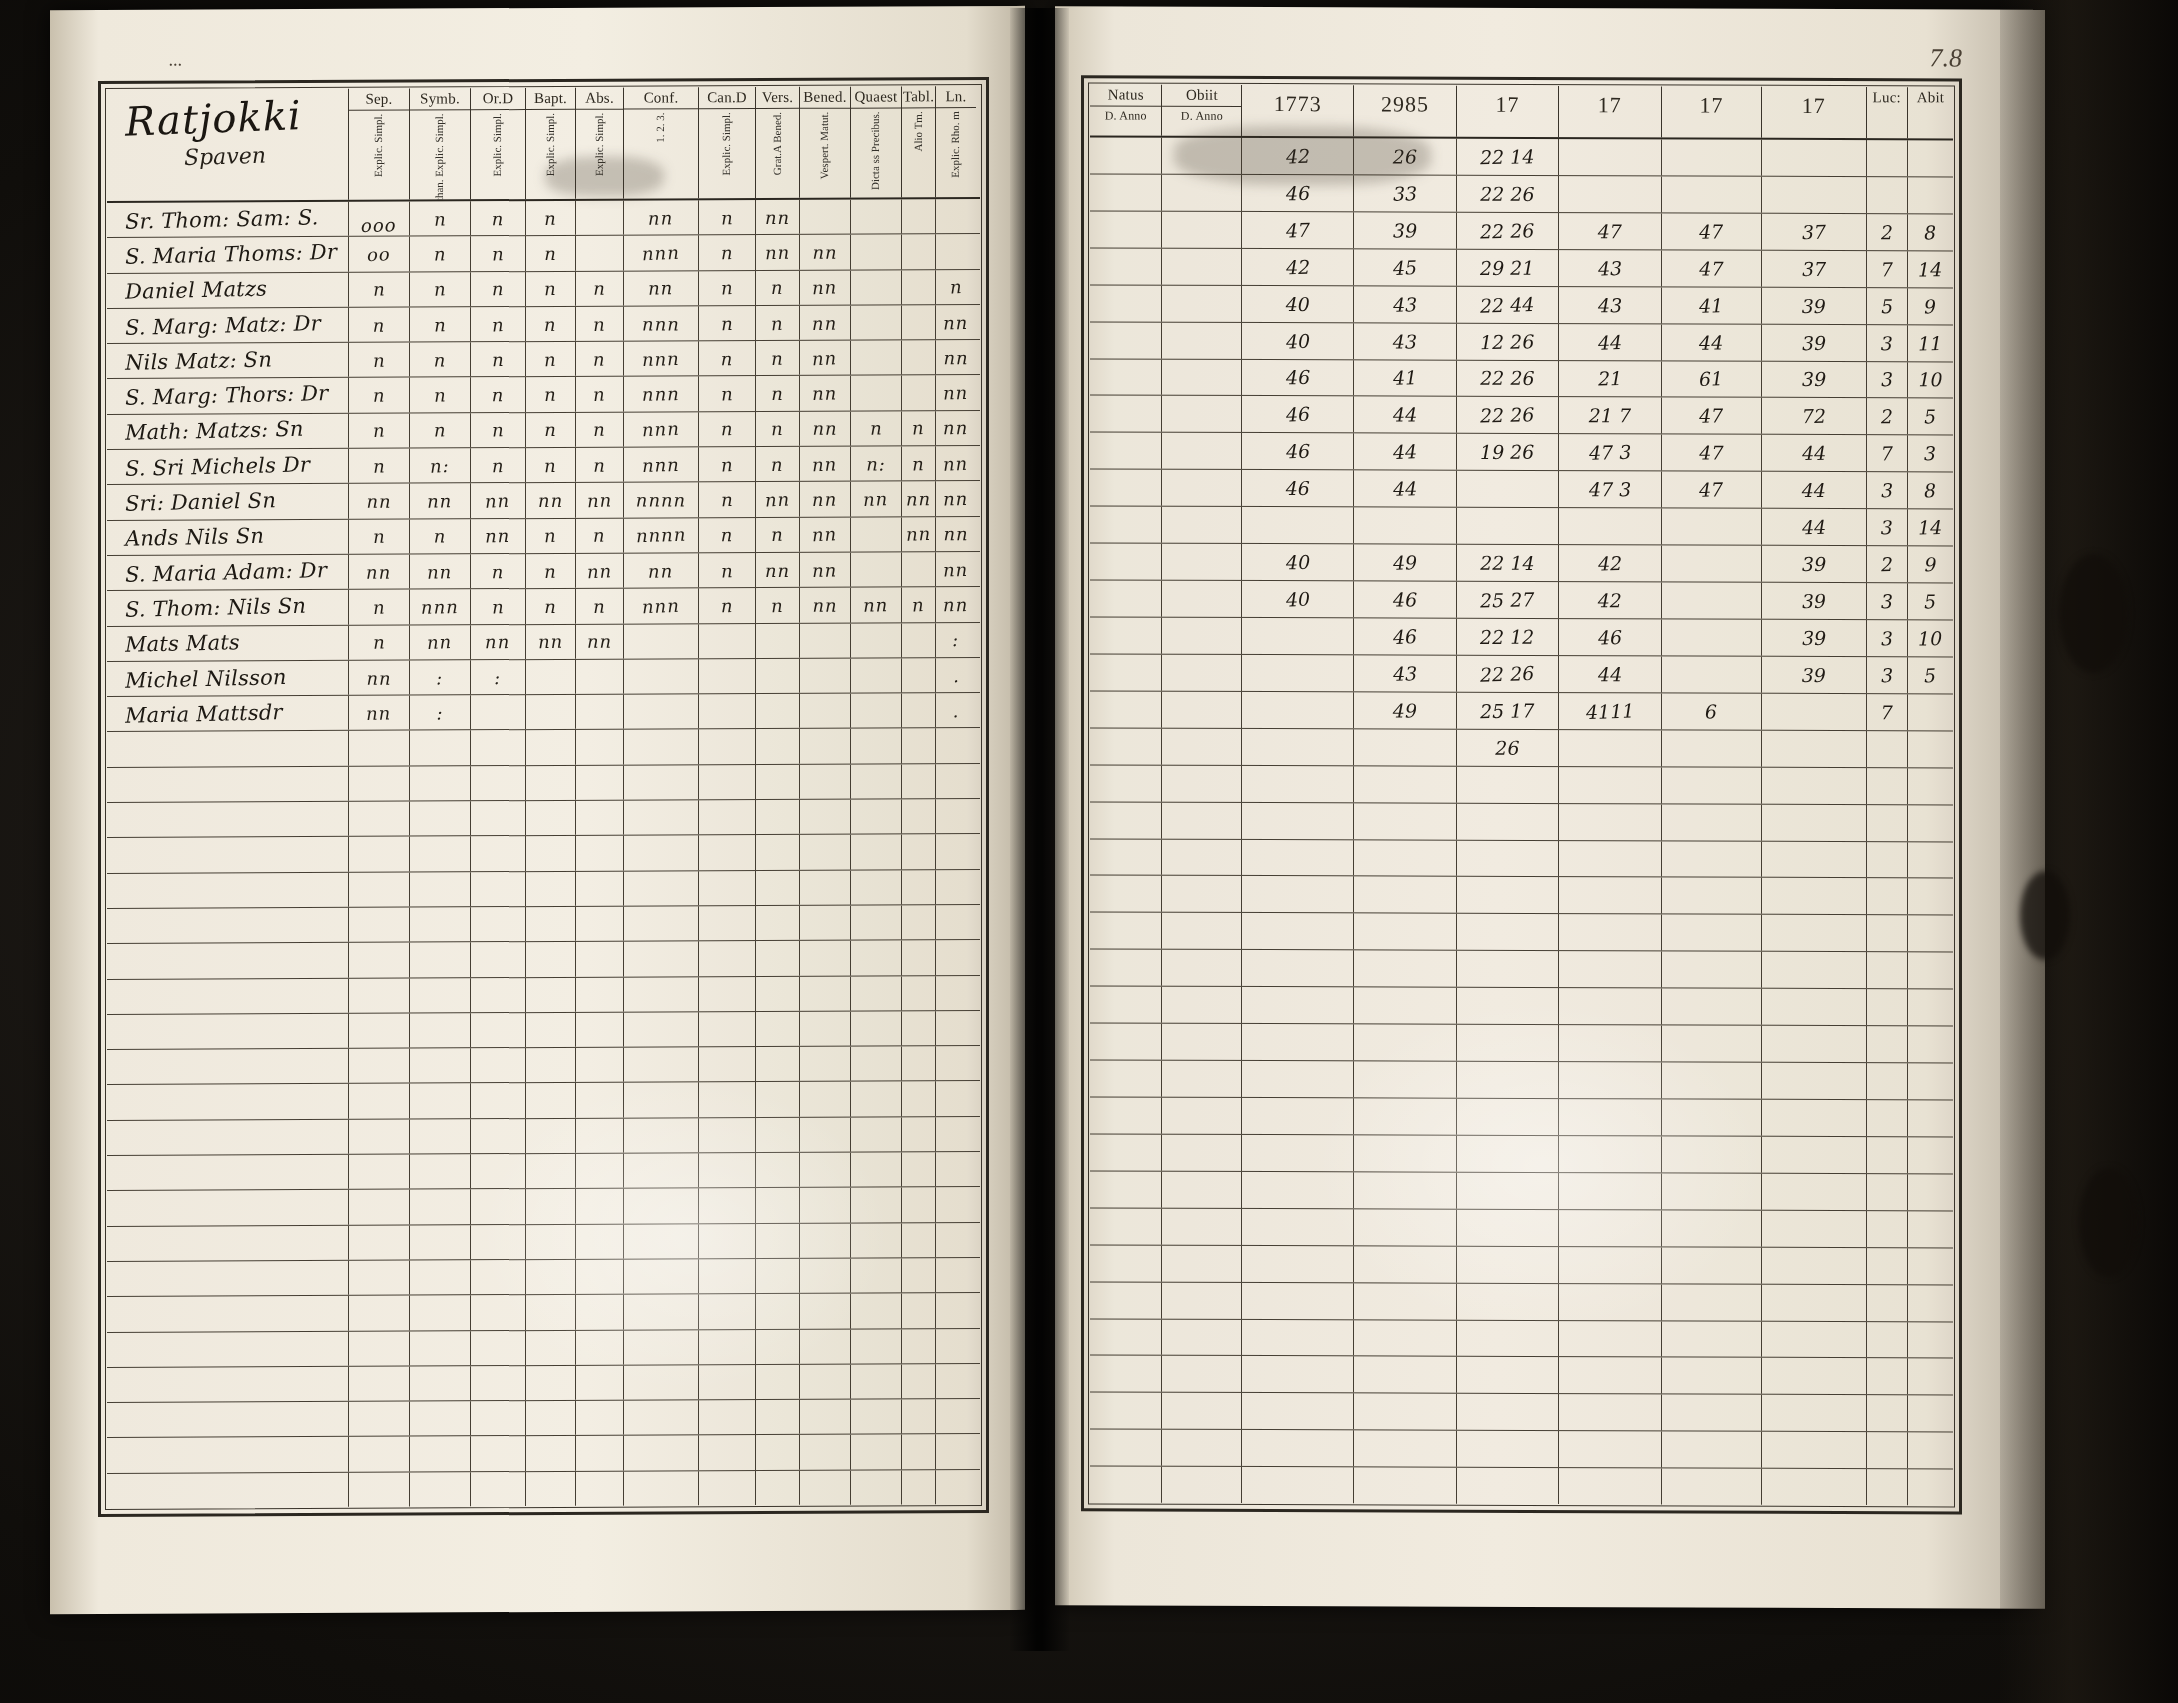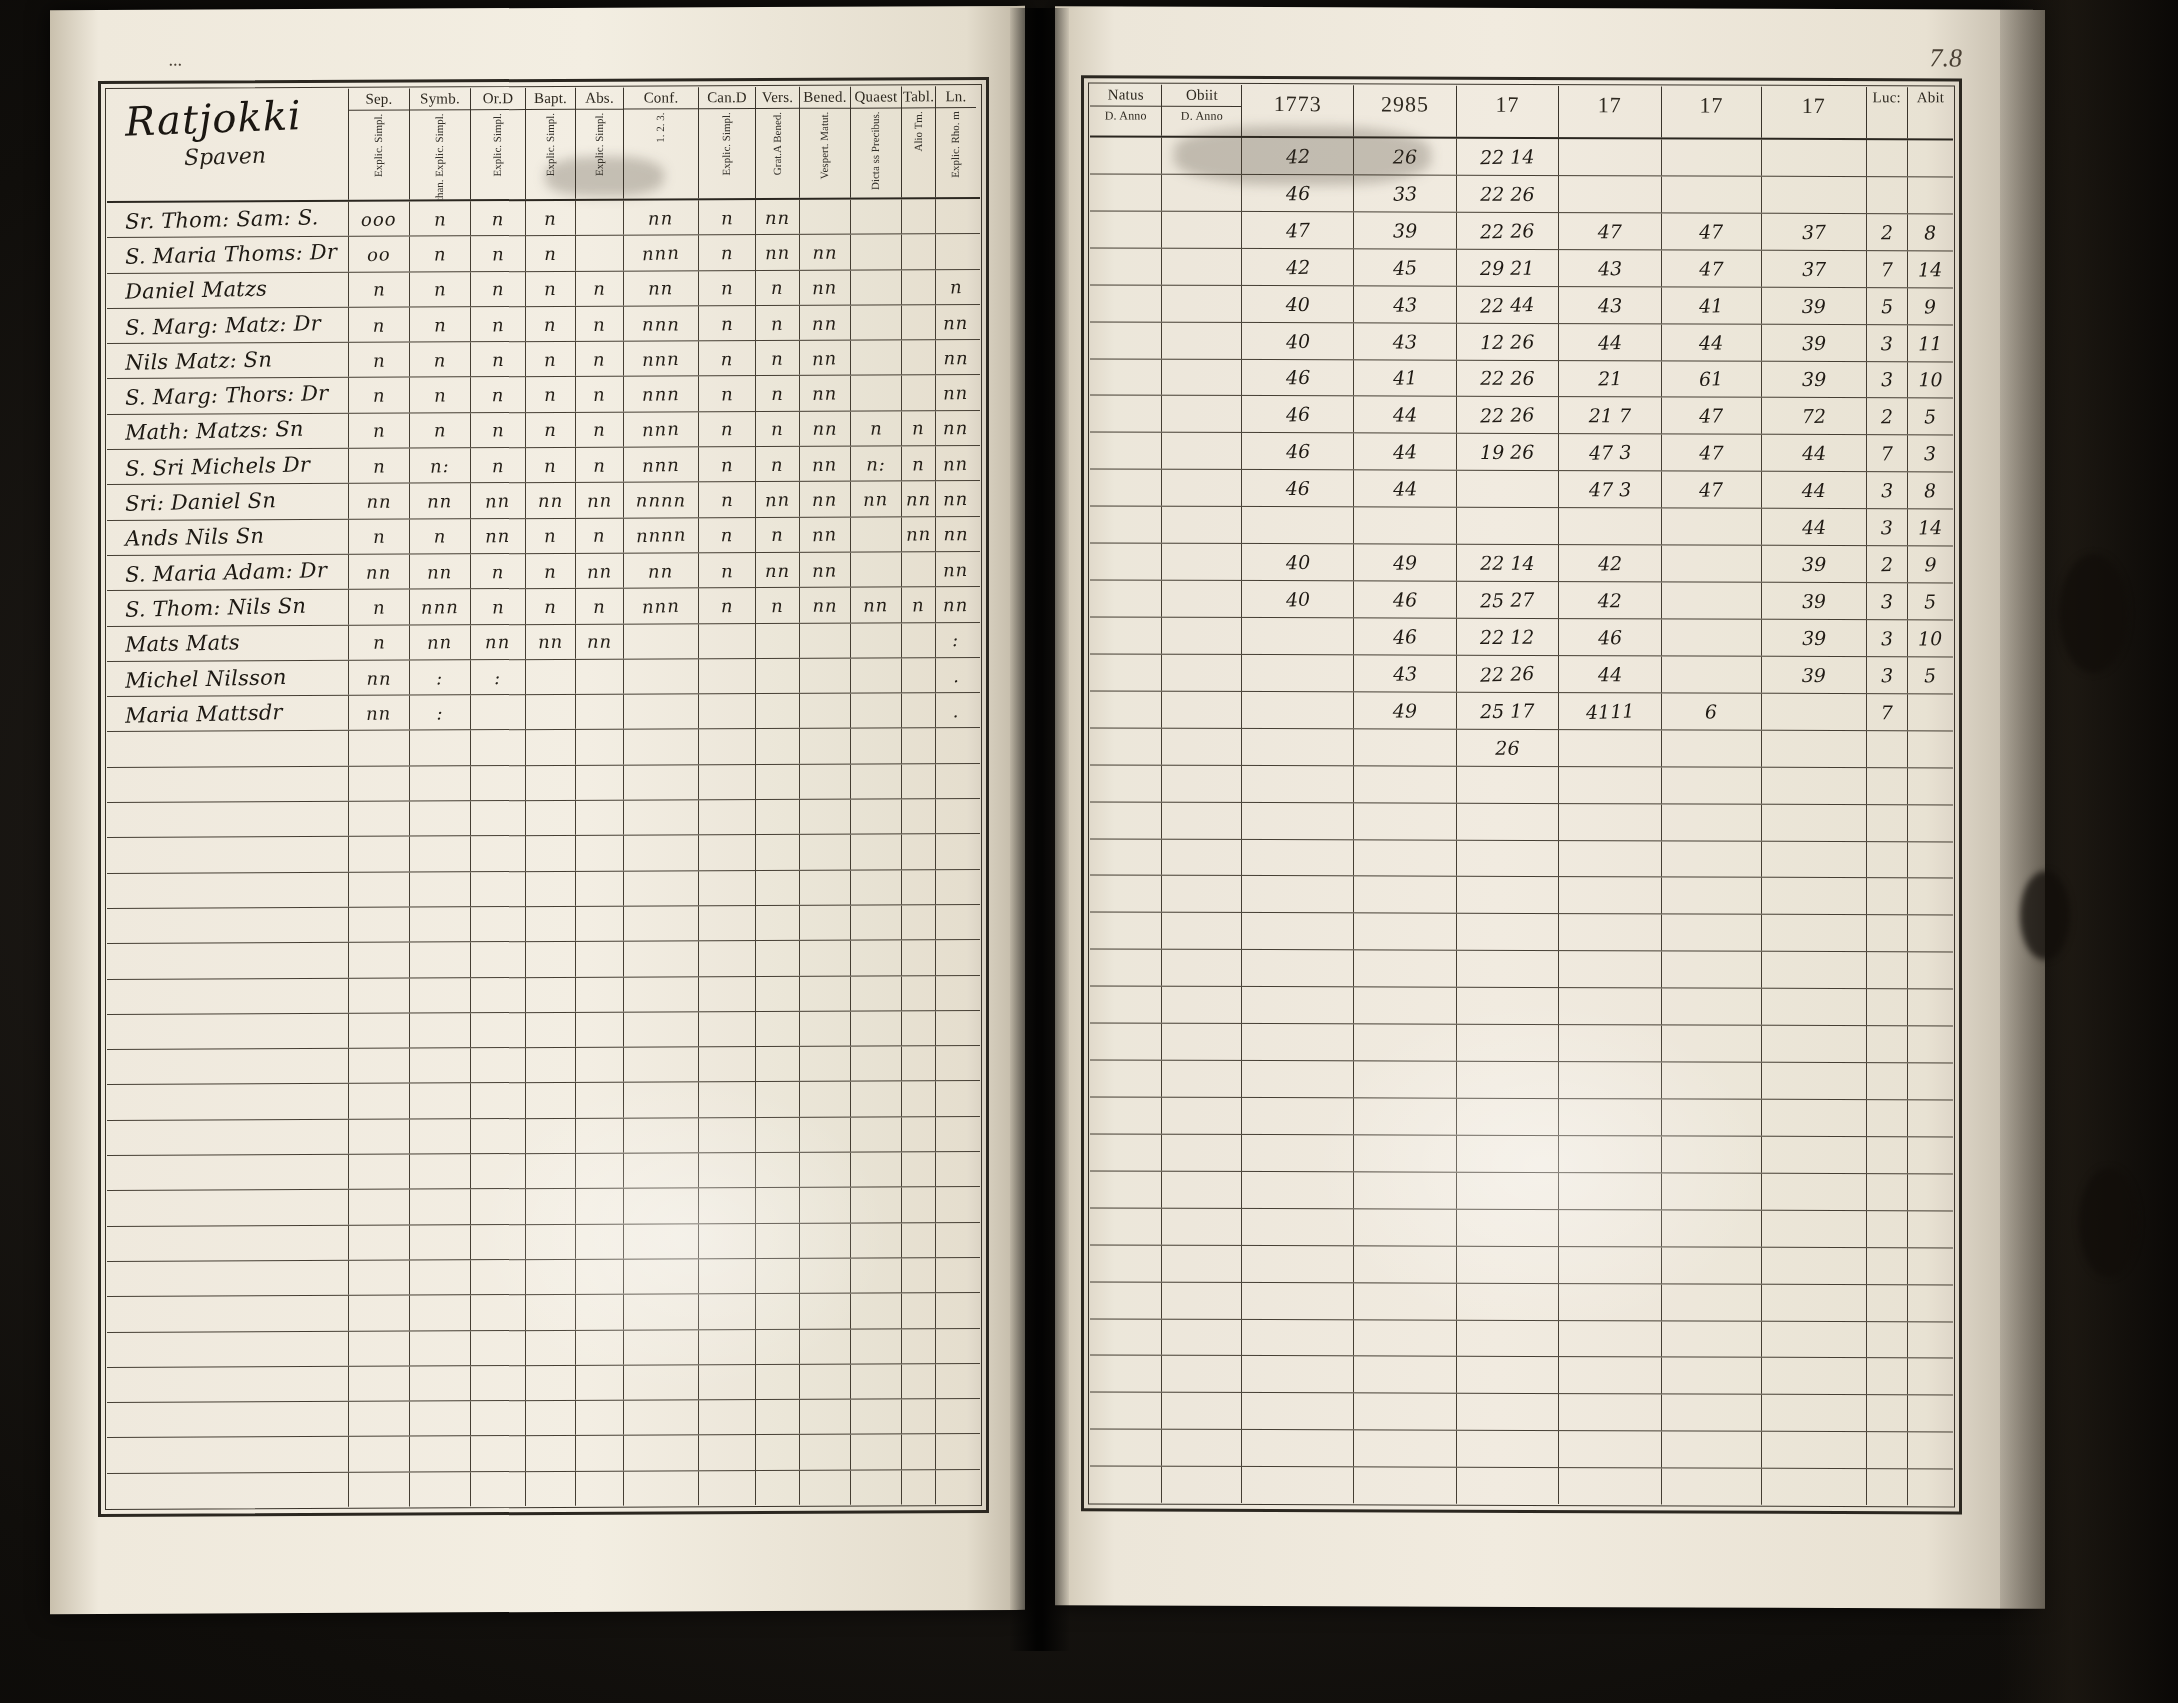--- a/index.html
+++ b/index.html
@@ -348,21 +348,21 @@
               <div class="hdr-rule"></div>
               <div class="hdr-sub">Explic. Rho. m</div>
             </div>
           </div>
 
           <div class="body-rows" id="left-body">
               <div class="row">
                 <div class="cell namecell" style="width: 242px;">
                   <span class="hand name">Sr. Thom: Sam: S.</span>
                 </div>
-                <div class="cell" style="width: 61px;">
+                <div class="cell" style="width: 61px; align-items: flex-end;">
                   <span class="mark" style="transform: rotate(-0.55deg);">ooo</span>
                 </div>
                 <div class="cell" style="width: 61px;">
                   <span class="mark" style="transform: rotate(-1.65deg);">n</span>
                 </div>
                 <div class="cell" style="width: 55px;">
                   <span class="mark" style="transform: rotate(0deg);">n</span>
                 </div>
                 <div class="cell" style="width: 50px;">
                   <span class="mark" style="transform: rotate(-1.1deg);">n</span>

